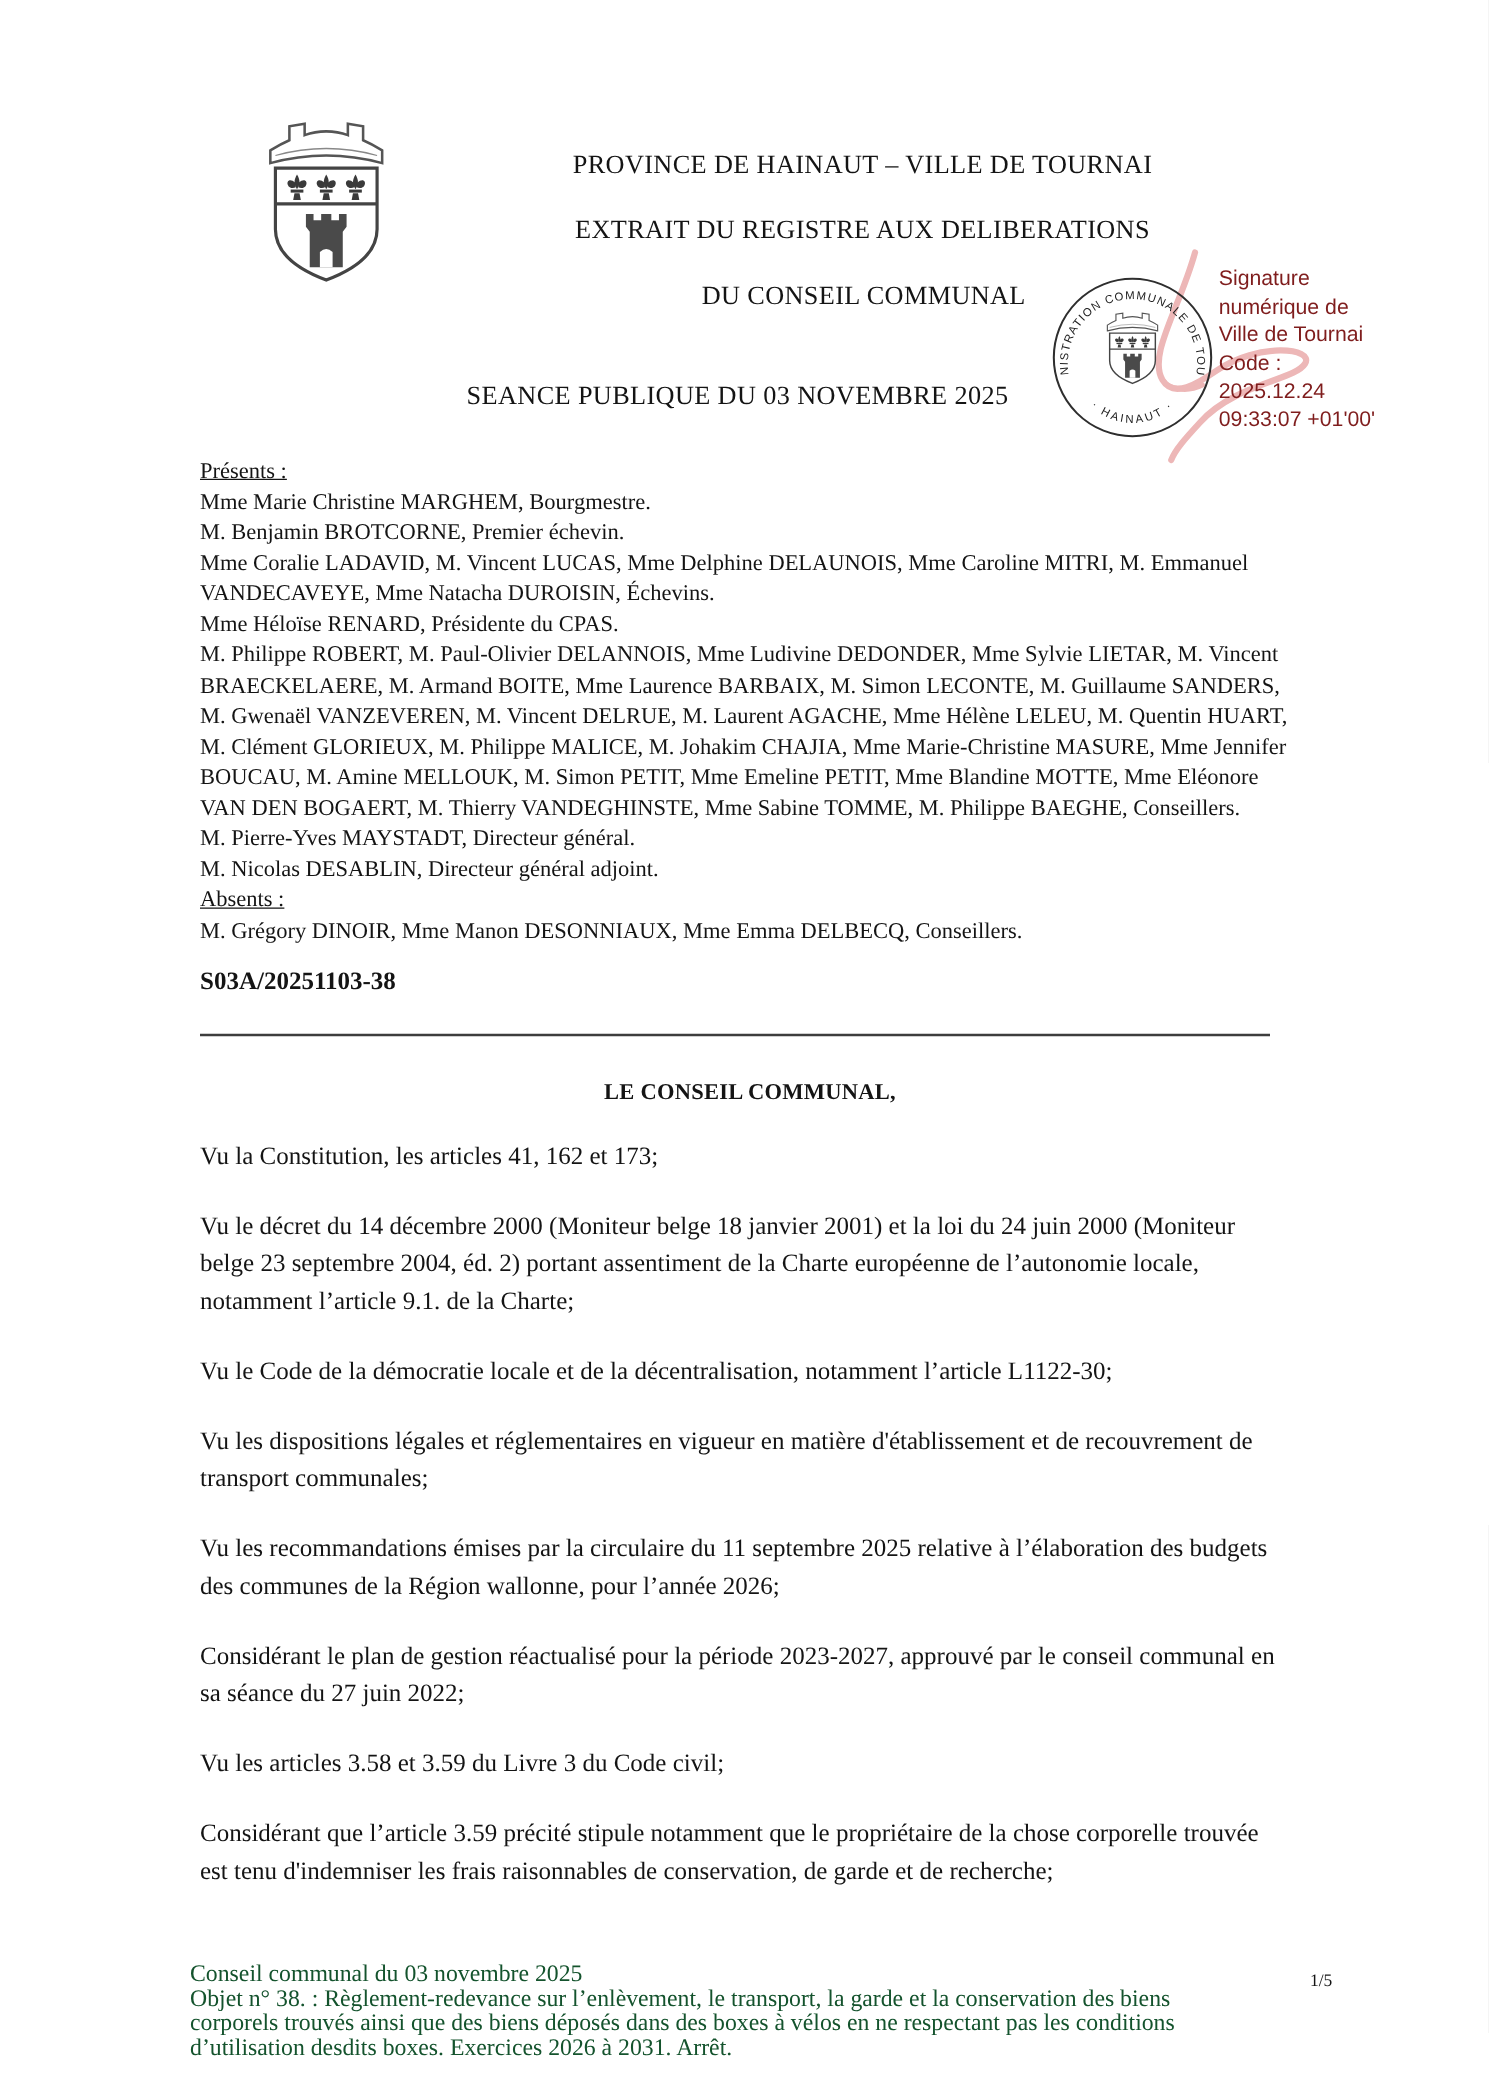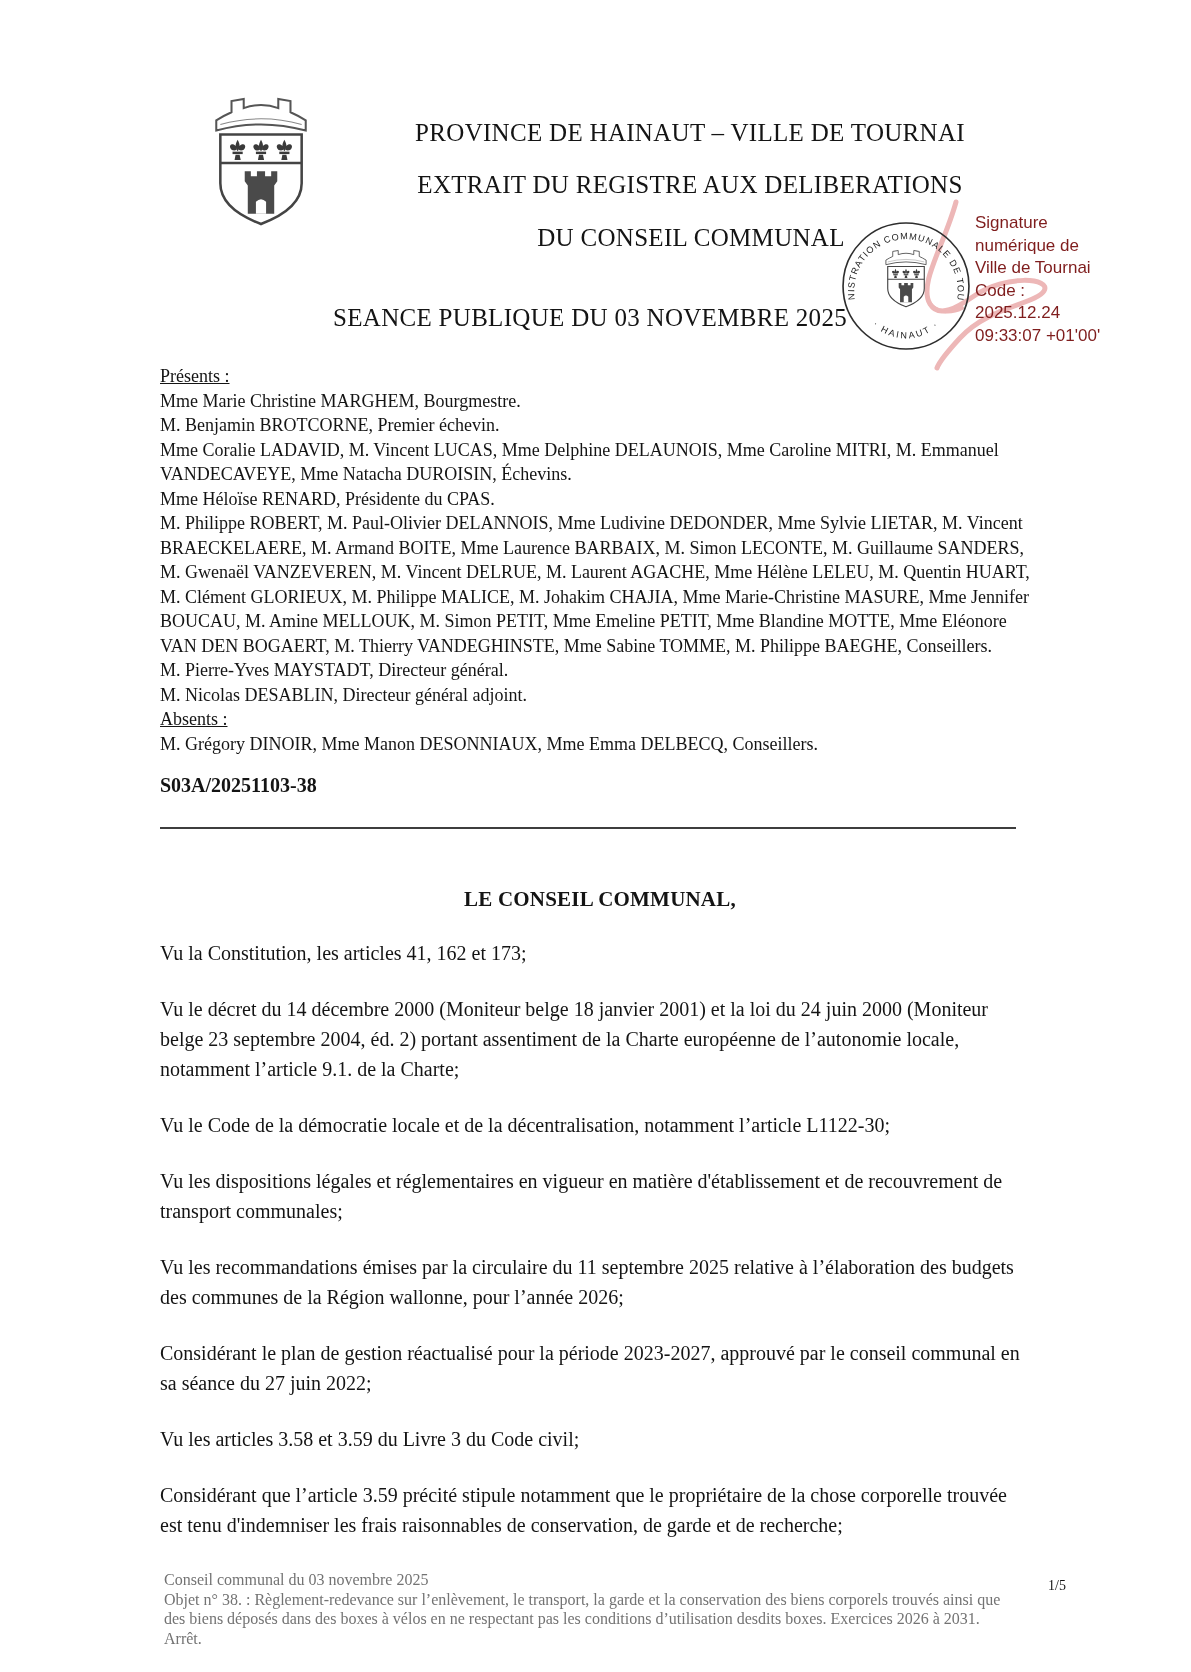--- a/index.html
+++ b/index.html
@@ -7,43 +7,43 @@
     position:relative;
     width:1191px;height:1672px;
     margin:0 auto;
     background:#ffffff;
     font-family:"Liberation Serif", serif;
     color:#141414;
     overflow:hidden;
   }
   
   .arms-large{position:absolute;left:200px;top:88px;width:122px;height:146px;}
-  .h-line{position:absolute;font-size:25px;letter-spacing:.3px;white-space:nowrap;transform:translateX(-50%);}
+  .h-line{position:absolute;font-size:21px;letter-spacing:.3px;white-space:nowrap;transform:translateX(-50%);}
   .h1{left:690px;top:119px;}
   .h2{left:690px;top:171px;}
   .h3{left:691px;top:224px;}
   .h4{left:590px;top:304px;}
   
   .stamp{position:absolute;left:840px;top:220px;width:132px;height:132px;z-index:2;}
   .scribble{position:absolute;left:890px;top:188px;width:220px;height:200px;z-index:1;}
   .sig-caption{
     position:absolute;left:975px;top:212px;width:150px;z-index:3;
     font-family:"Liberation Sans", sans-serif;
     font-size:17px;line-height:22.5px;color:#7f1d1d;
   }
   
   .content{position:absolute;left:160px;top:364px;width:880px;}
   .att{font-size:18px;line-height:24.5px;}
   .att-label{font-weight:normal;text-decoration:underline;}
   .ref-line{font-weight:bold;font-size:20px;padding-right:24px;margin-top:18px;}
   .rule{border:none;border-top:2.5px solid #3d3d3d;width:856px;margin:30px 0 0 0;}
-  .body-heading{font-weight:bold;font-size:21px;text-align:center;margin-top:58px;letter-spacing:.2px;}
+  .body-heading{font-weight:bold;font-size:18px;text-align:center;margin-top:34px;letter-spacing:.2px;}
   .para{font-size:20px;line-height:30px;margin-top:26px;width:866px;}
   
-  .footer{position:absolute;left:164px;top:1570px;width:846px;font-size:16px;line-height:19.5px;color:#737373;}
+  .footer{position:absolute;left:152px;top:1570px;width:846px;font-size:19px;line-height:19.5px;color:#14532d;}
   .page-num{position:absolute;left:1048px;top:1578px;font-size:14px;}
 </style>
 </head>
 <body>
 
 <div class="page">
 
   <svg width="0" height="0" style="position:absolute" aria-hidden="true">
     <defs>
       <g id="fleur" fill="#3a3a3a">

